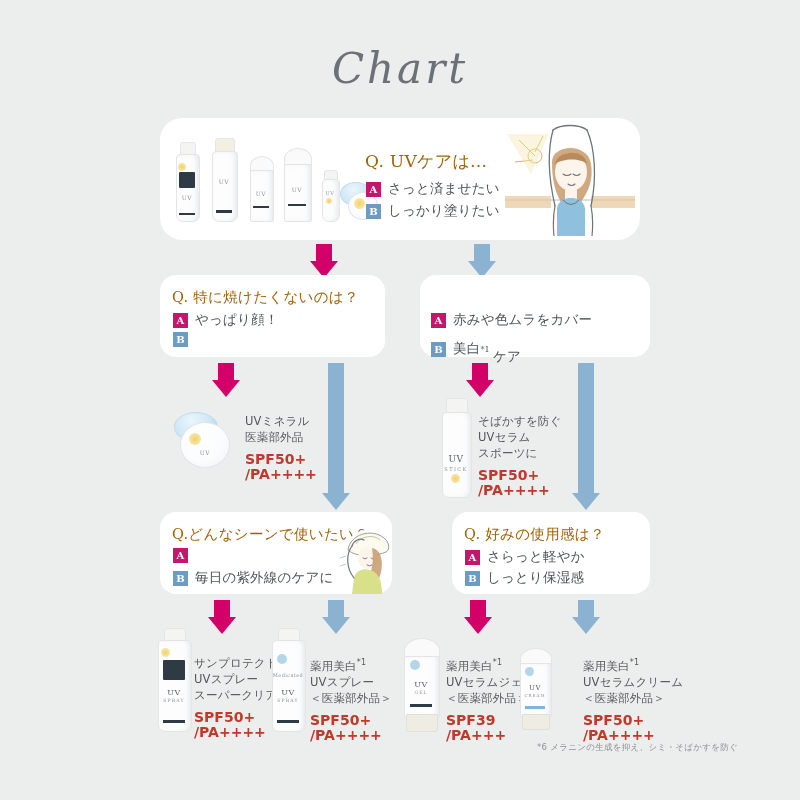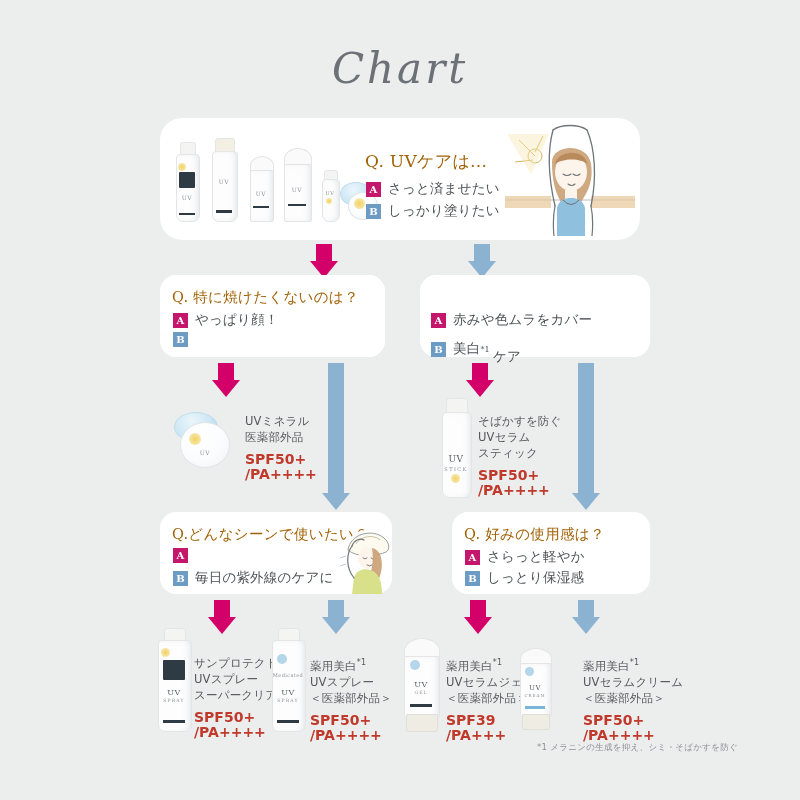--- a/index.html
+++ b/index.html
@@ -289,21 +289,21 @@
   <div class="bottle" style="left:442px;top:398px;width:28px;height:98px;">
     <div class="bt-cap" style="left:4px;top:0;width:20px;height:16px;"></div>
     <div class="bt-body" style="left:0;top:14px;width:28px;height:84px;"></div>
     <div class="bt-label" style="top:56px;font-size:9px;color:#5a6066;">UV</div>
     <div class="bt-label" style="top:68px;font-size:5px;letter-spacing:1.4px;">STICK</div>
     <div class="sun-dot" style="left:9px;top:76px;width:9px;height:9px;"></div>
   </div>
   <div class="product" style="left:478px;top:413px;">
     <div class="pname">そばかすを防ぐ</div>
     <div class="pname">UVセラム</div>
-    <div class="pname">スティック</div>
+    <div class="pname">スポーツに</div>
     <div class="pspf">SPF50+</div>
     <div class="pspf" style="margin-top:0;">/PA++++</div>
   </div>
 
   <div class="panel q q3"></div>
   <div class="qhead" style="left:172px;top:525px;">Q.どんなシーンで使いたい？</div>
   <div class="qrow" style="left:173px;top:548px;">
     <span class="badge a">A</span>
   </div>
   <div class="qrow" style="left:173px;top:569px;">
@@ -438,15 +438,15 @@
   <div class="product" style="left:583px;top:655px;">
     <div class="pname">
       <span>薬用美白</span><span class="sup">*1</span>
     </div>
     <div class="pname">UVセラムクリーム</div>
     <div class="pname">＜医薬部外品＞</div>
     <div class="pspf">SPF50+</div>
     <div class="pspf" style="margin-top:0;">/PA++++</div>
   </div>
 
-  <div class="footnote">*1 メラニンの生成を抑え、シミ・そばかすを防ぐ</div>
+  <div class="footnote">*6 メラニンの生成を抑え、シミ・そばかすを防ぐ</div>
 
 </div>
 
 </body></html>

